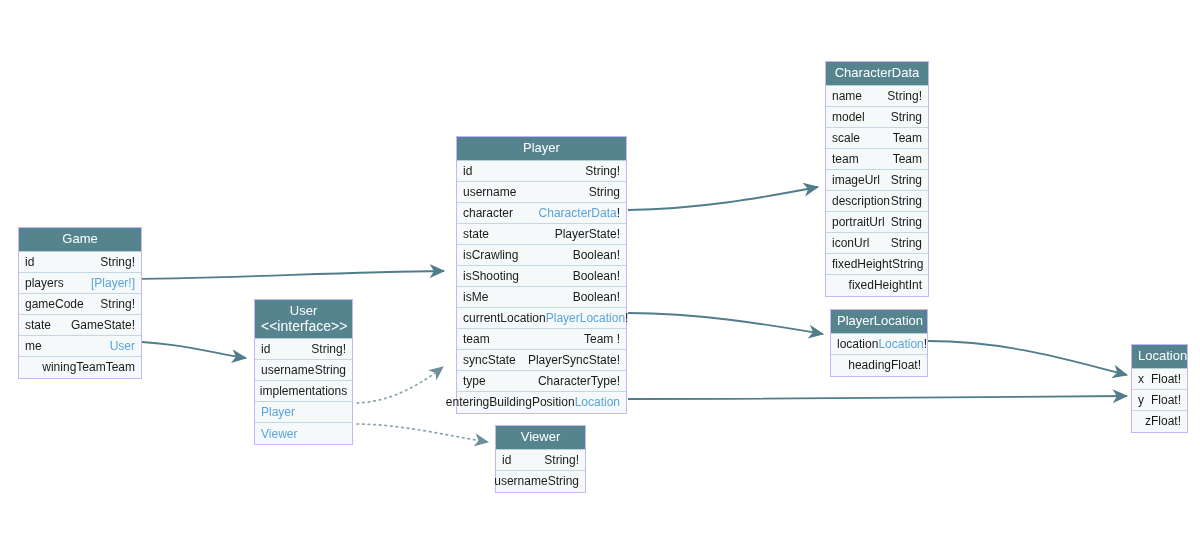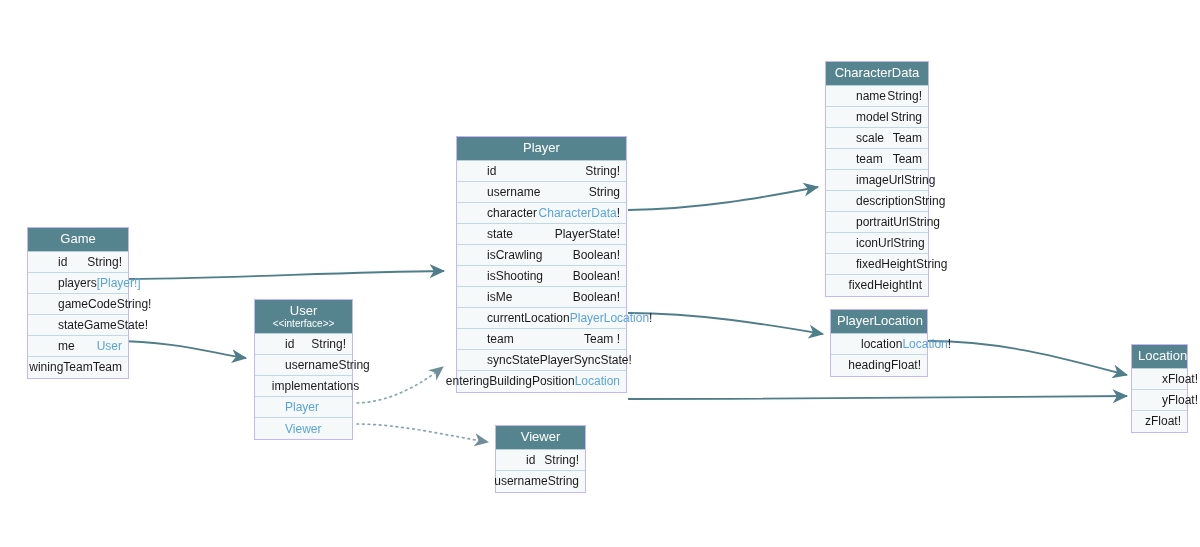--- a/index.html
+++ b/index.html
@@ -23,36 +23,36 @@
     background:#55848f;
     color:#ffffff;
     font-size:13px;
     text-align:center;
     line-height:1.15;
     padding:4px 6px;
     box-sizing:border-box;
     border-bottom:1px solid #b8cfd8;
     white-space:nowrap;
   }
-  .ent-header .sub{display:block;font-size:10px;margin-top:-1px;}
+  .ent-header .sub{display:block;font-size:14px;margin-top:-1px;}
   .row{
     display:flex;
     align-items:center;
     justify-content:space-between;
     background:#f6f9fa;
     border-bottom:1px solid #c3d8e2;
     font-size:12px;
     color:#1a1a1a;
     padding:0 6px;
     height:21px;
     box-sizing:border-box;
     white-space:nowrap;
   }
   .row:last-child{border-bottom:none;justify-content:flex-end;}
-  .row .fname{text-align:left;margin-left:24px;}
+  .row .fname{text-align:left;}
   .row .ftype{text-align:right;}
   .ftype.link{color:#5ba3dc;}
   .ftype .bang{color:#1a1a1a;}
   .row.center{justify-content:center;}
   .row.impl{justify-content:flex-start;}
   .row.impl .fname{color:#5ba3dc;}
 </style>
 </head>
 <body>
 
@@ -78,21 +78,21 @@
 
     <path d="M928,341 C 1010,341 1075,362 1127,375" fill="none" stroke="#4f7d89" stroke-width="1.8" marker-end="url(#ah)"></path>
 
     <path d="M628,399 C 800,399 980,398 1127,396" fill="none" stroke="#4f7d89" stroke-width="1.8" marker-end="url(#ah)"></path>
 
     <path d="M357,403 C 390,402 420,385 443,367" fill="none" stroke="#8aa5ad" stroke-width="1.7" stroke-dasharray="1.6 4" stroke-linecap="round" marker-end="url(#ahd)"></path>
 
     <path d="M357,424 C 400,424 450,436 488,442" fill="none" stroke="#8aa5ad" stroke-width="1.7" stroke-dasharray="1.6 4" stroke-linecap="round" marker-end="url(#ahd)"></path>
   </svg>
 
-  <div class="entity" style="left:27px;top:227px;width:102px;">
+  <div class="entity" style="left:18px;top:227px;width:124px;">
     <div class="ent-header">Game</div>
     <div class="row">
       <span class="fname">id</span>
       <span class="ftype">String!</span>
     </div>
     <div class="row">
       <span class="fname">players</span>
       <span class="ftype link">[Player!]</span>
     </div>
     <div class="row">
@@ -173,20 +173,24 @@
     </div>
     <div class="row">
       <span class="fname">team</span>
       <span class="ftype">Team !</span>
     </div>
     <div class="row">
       <span class="fname">syncState</span>
       <span class="ftype">PlayerSyncState!</span>
     </div>
     <div class="row">
+      <span class="fname">type</span>
+      <span class="ftype">CharacterType!</span>
+    </div>
+    <div class="row">
       <span class="fname">enteringBuildingPosition</span>
       <span class="ftype link">Location</span>
     </div>
   </div>
 
   <div class="entity" style="left:495px;top:425px;width:91px;">
     <div class="ent-header">Viewer</div>
     <div class="row">
       <span class="fname">id</span>
       <span class="ftype">String!</span>

